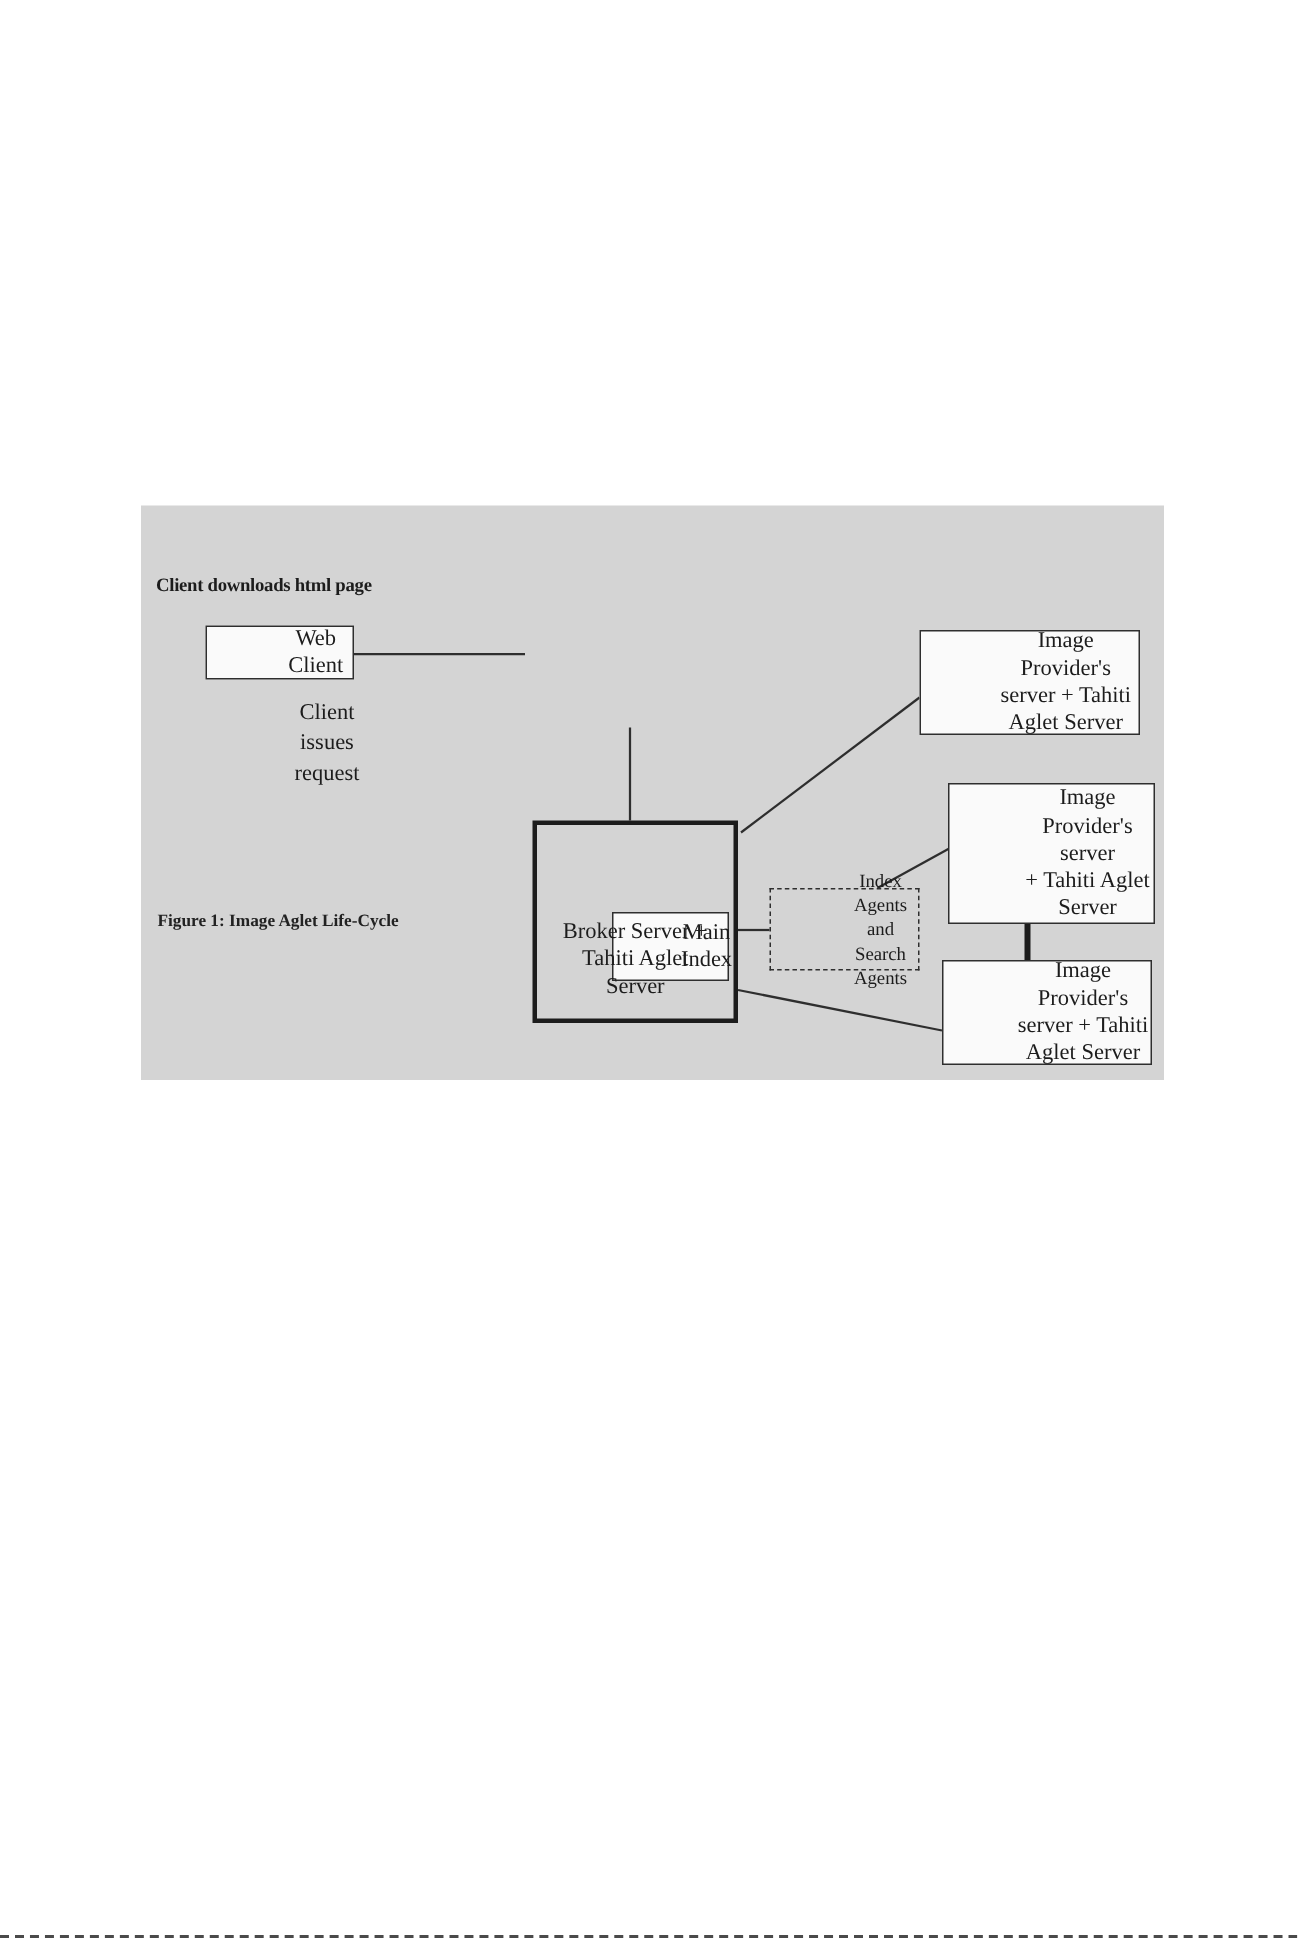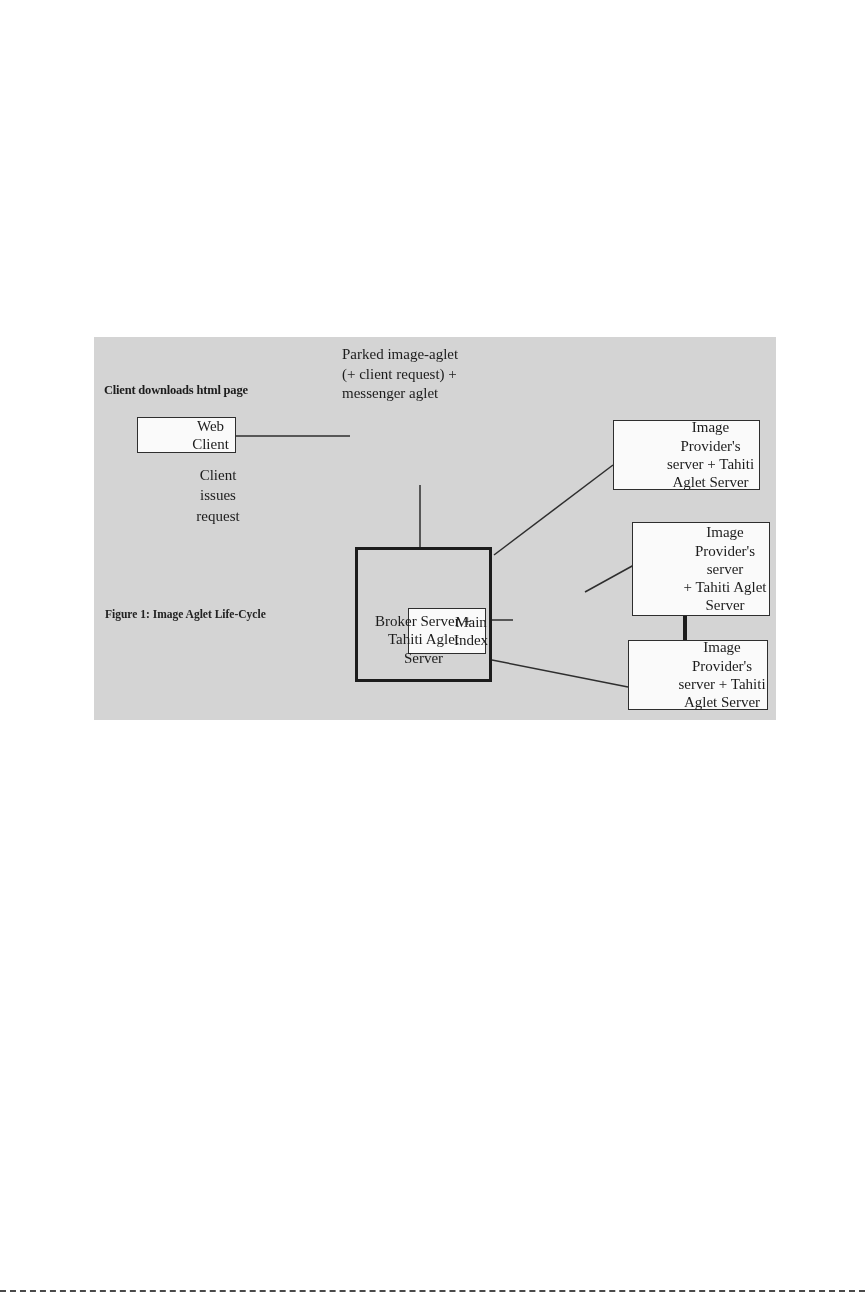--- a/index.html
+++ b/index.html
@@ -122,23 +122,20 @@
     <svg class="edges" width="682" height="383" viewBox="0 0 682 383" xmlns="http://www.w3.org/2000/svg">
       <line x1="142" y1="99" x2="256" y2="99" stroke="#2e2e2e" stroke-width="1.5"></line>
       <line x1="326" y1="148" x2="326" y2="210" stroke="#2e2e2e" stroke-width="1.5"></line>
       <line x1="400" y1="218" x2="519" y2="128" stroke="#2e2e2e" stroke-width="1.5"></line>
       <line x1="491" y1="255" x2="540" y2="228" stroke="#2e2e2e" stroke-width="1.5"></line>
       <line x1="398" y1="283" x2="419" y2="283" stroke="#2e2e2e" stroke-width="1.5"></line>
       <line x1="591" y1="265" x2="591" y2="303" stroke="#1c1c1c" stroke-width="4"></line>
       <line x1="398" y1="323" x2="534" y2="350" stroke="#2e2e2e" stroke-width="1.5"></line>
     </svg>
 
-    <div class="ann a-parked ml">Parked image-aglet
-(+ client request) +
-messenger aglet</div>
 
     <div class="ann a-downloads">Client downloads html page</div>
 
     <div class="ann a-issues ml">Client
 issues
 request</div>
 
     <div class="ann a-caption">Figure 1: Image Aglet Life-Cycle</div>
 
     <div class="node n-webclient">
@@ -149,20 +146,25 @@
     <div class="node n-broker">
       <div class="node n-index">
         <span class="lbl ml">Main
 Index</span>
       </div>
       <div class="broker-label ml">Broker Server +
 Tahiti Aglet
 Server</div>
     </div>
 
+    <div class="node n-dashed">
+      <span class="lbl ml">Index Agents
+and Search
+Agents</span>
+    </div>
 
     <div class="node n-prov1">
       <span class="lbl ml">Image Provider's
 server + Tahiti
 Aglet Server</span>
     </div>
 
     <div class="node n-prov2">
       <span class="lbl ml">Image
 Provider's server

